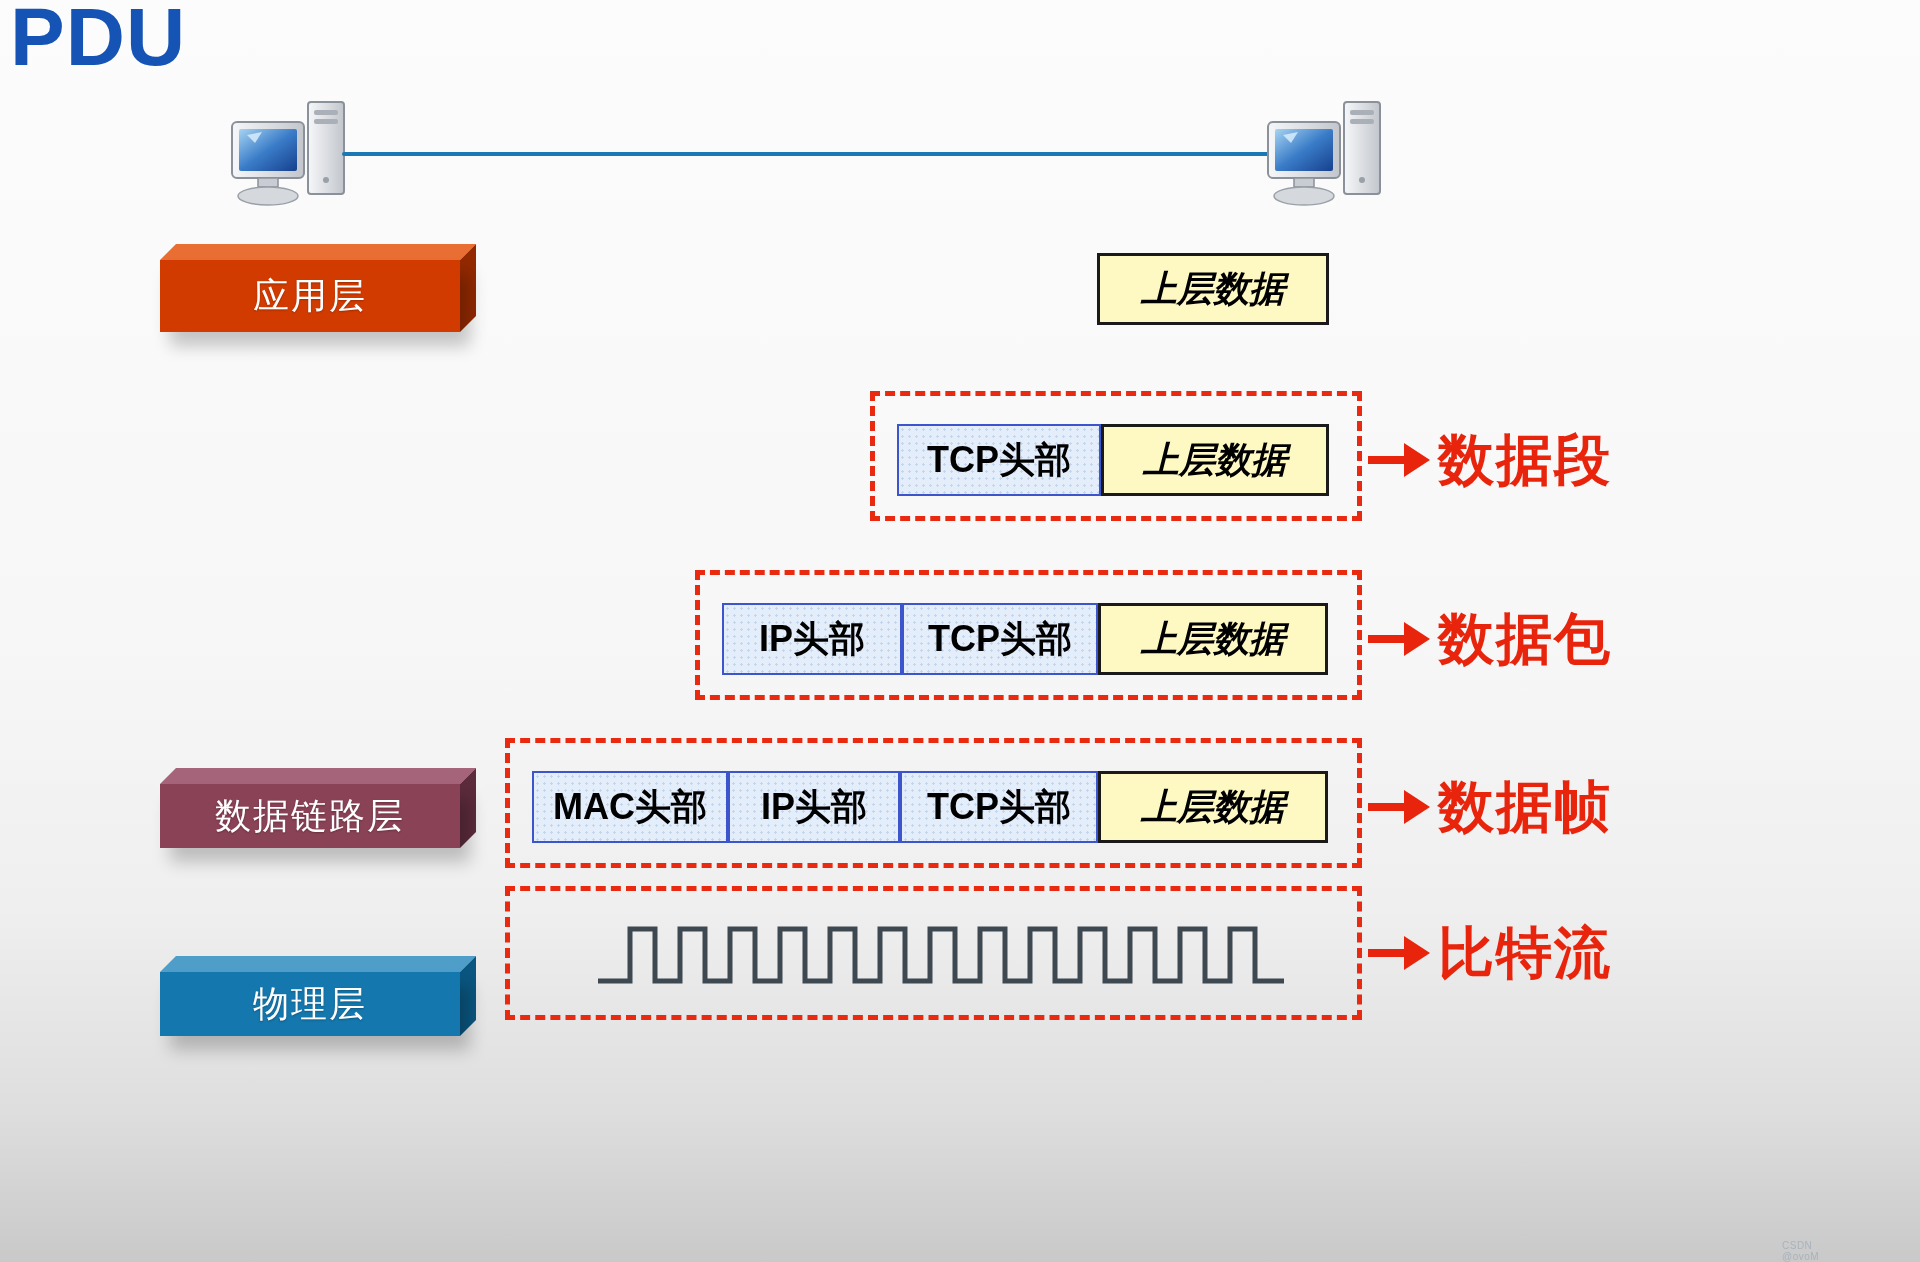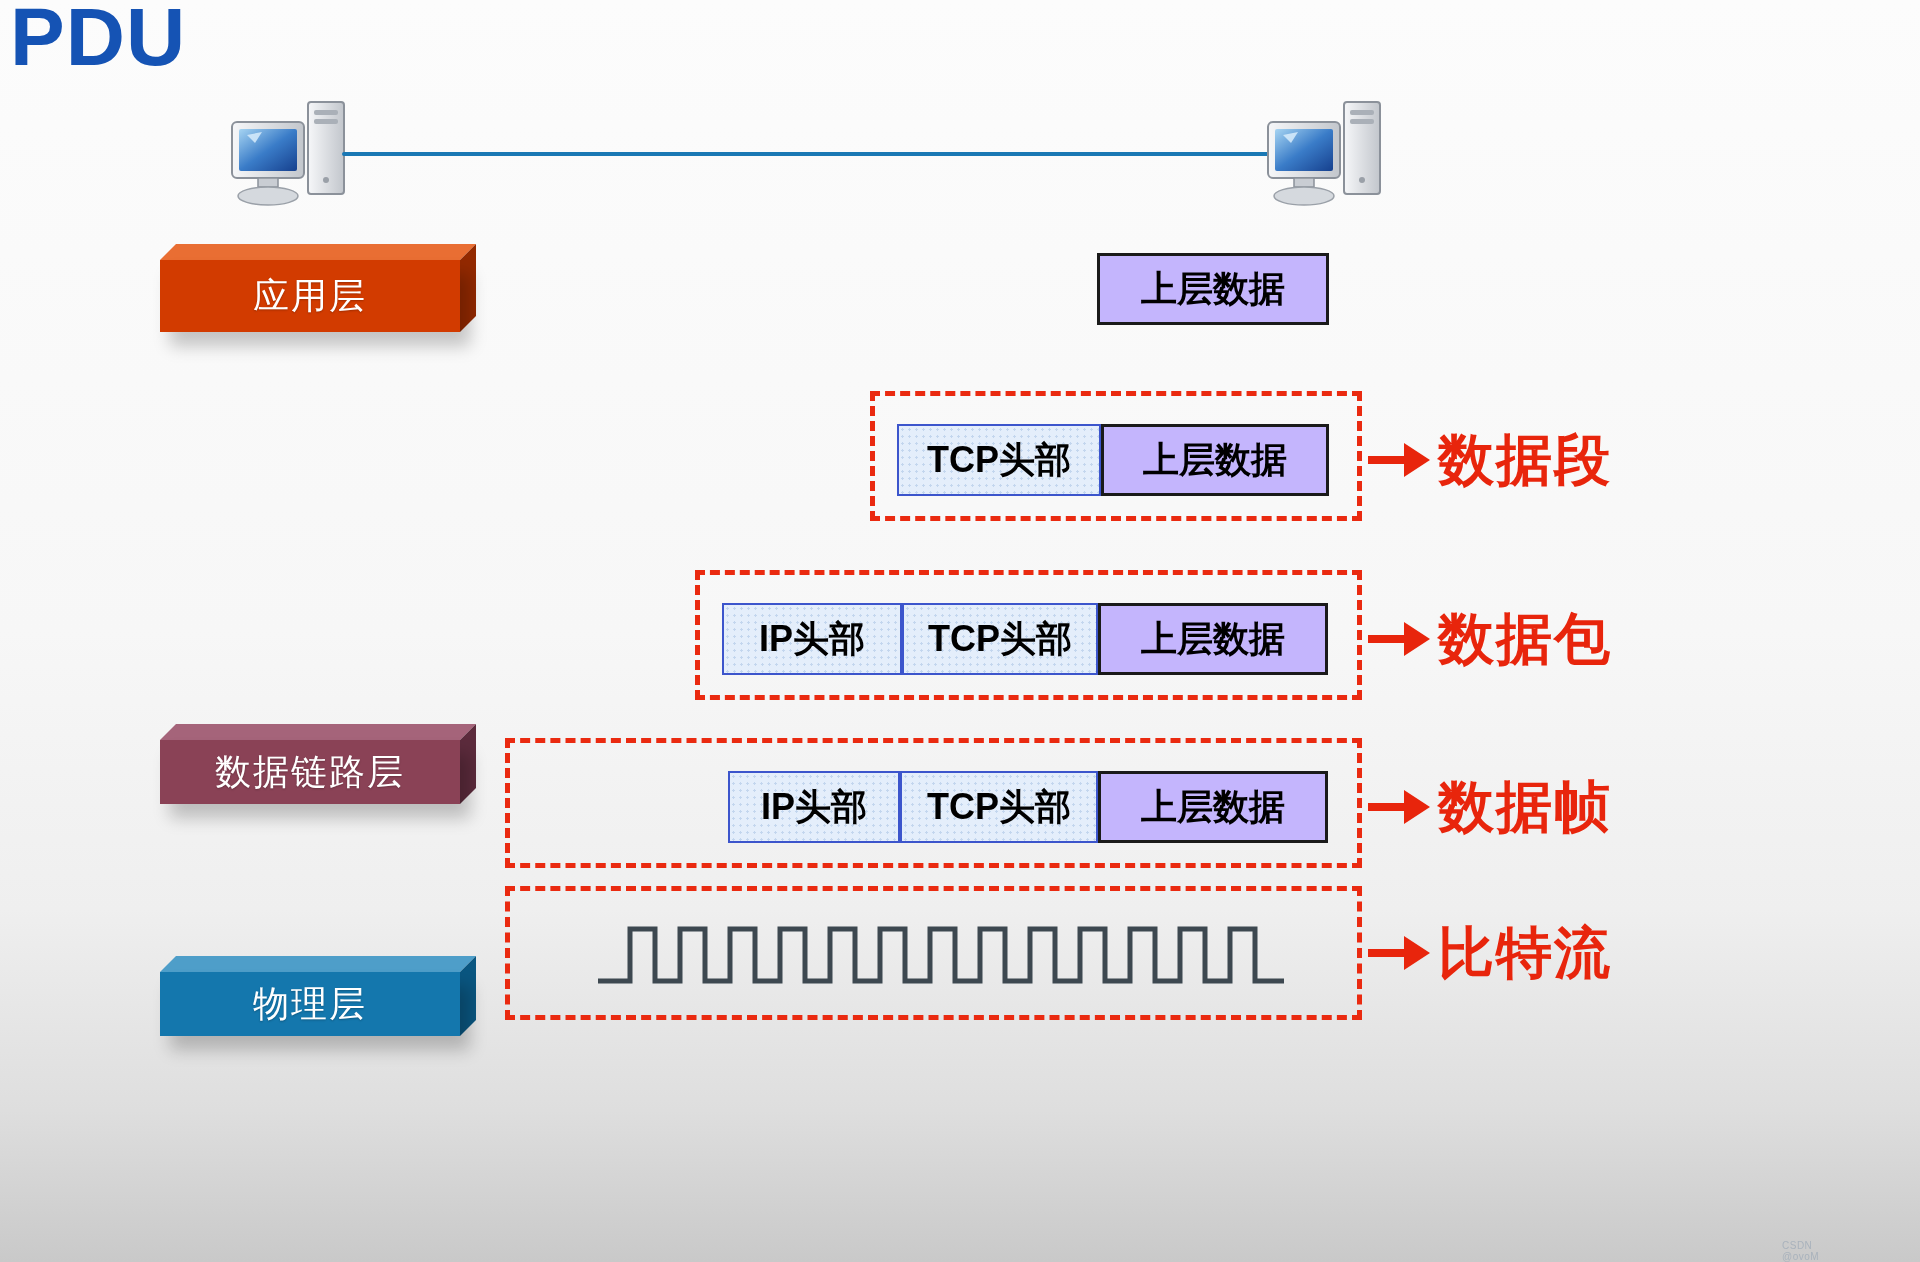--- a/index.html
+++ b/index.html
@@ -60,21 +60,21 @@
     position:absolute; display:flex; align-items:center; justify-content:center;
     font-size:36px; font-weight:bold; color:#000;
   }
   .seg.header {
     background-color:#e4eefb;
     background-image:radial-gradient(#c3d6ee 1px, transparent 1.4px);
     background-size:7px 7px;
     border:2px solid #3c55cc;
   }
   .seg.data, .data-box {
-    background:#c4b5fd; border:3px solid #1a1a1a;
+    background:#fef9c3; border:3px solid #1a1a1a;font-style:italic;
   }
 
   .arrow { position:absolute; width:62px; height:34px; }
   .arrow .shaft { position:absolute; left:0; top:13px; width:38px; height:8px; background:#e8250c; }
   .arrow .head  { position:absolute; left:36px; top:0; width:0; height:0;
                   border-top:17px solid transparent; border-bottom:17px solid transparent;
                   border-left:26px solid #e8250c; }
 
   .pdu-label {
     position:absolute; color:#e8250c; font-size:56px; font-weight:bold; letter-spacing:2px;
@@ -133,21 +133,21 @@
       </svg>
   </div>
 
   <div class="block app" style="top:260px;height:72px;">
     <div class="topf"></div>
     <div class="sidef"></div>
     <div class="front">
       <span>应用层</span>
     </div>
   </div>
-  <div class="block dlink" style="top:740px;height:64px;">
+  <div class="block dlink" style="top:784px;height:64px;">
     <div class="topf"></div>
     <div class="sidef"></div>
     <div class="front">
       <span>数据链路层</span>
     </div>
   </div>
   <div class="block phys" style="top:972px;height:64px;">
     <div class="topf"></div>
     <div class="sidef"></div>
     <div class="front">
@@ -184,20 +184,23 @@
       <span>上层数据</span>
     </div>
   </div>
   <div class="arrow" style="left:1368px;top:622px;">
     <div class="shaft"></div>
     <div class="head"></div>
   </div>
   <div class="pdu-label" style="left:1438px;top:609px;">数据包</div>
 
   <div class="pdu-frame" style="left:505px;top:738px;width:857px;height:130px;">
+    <div class="seg header" style="left:22px;top:28px;width:196px;height:72px;">
+      <span>MAC头部</span>
+    </div>
     <div class="seg header" style="left:218px;top:28px;width:172px;height:72px;">
       <span>IP头部</span>
     </div>
     <div class="seg header" style="left:390px;top:28px;width:198px;height:72px;">
       <span>TCP头部</span>
     </div>
     <div class="seg data" style="left:588px;top:28px;width:230px;height:72px;">
       <span>上层数据</span>
     </div>
   </div>

